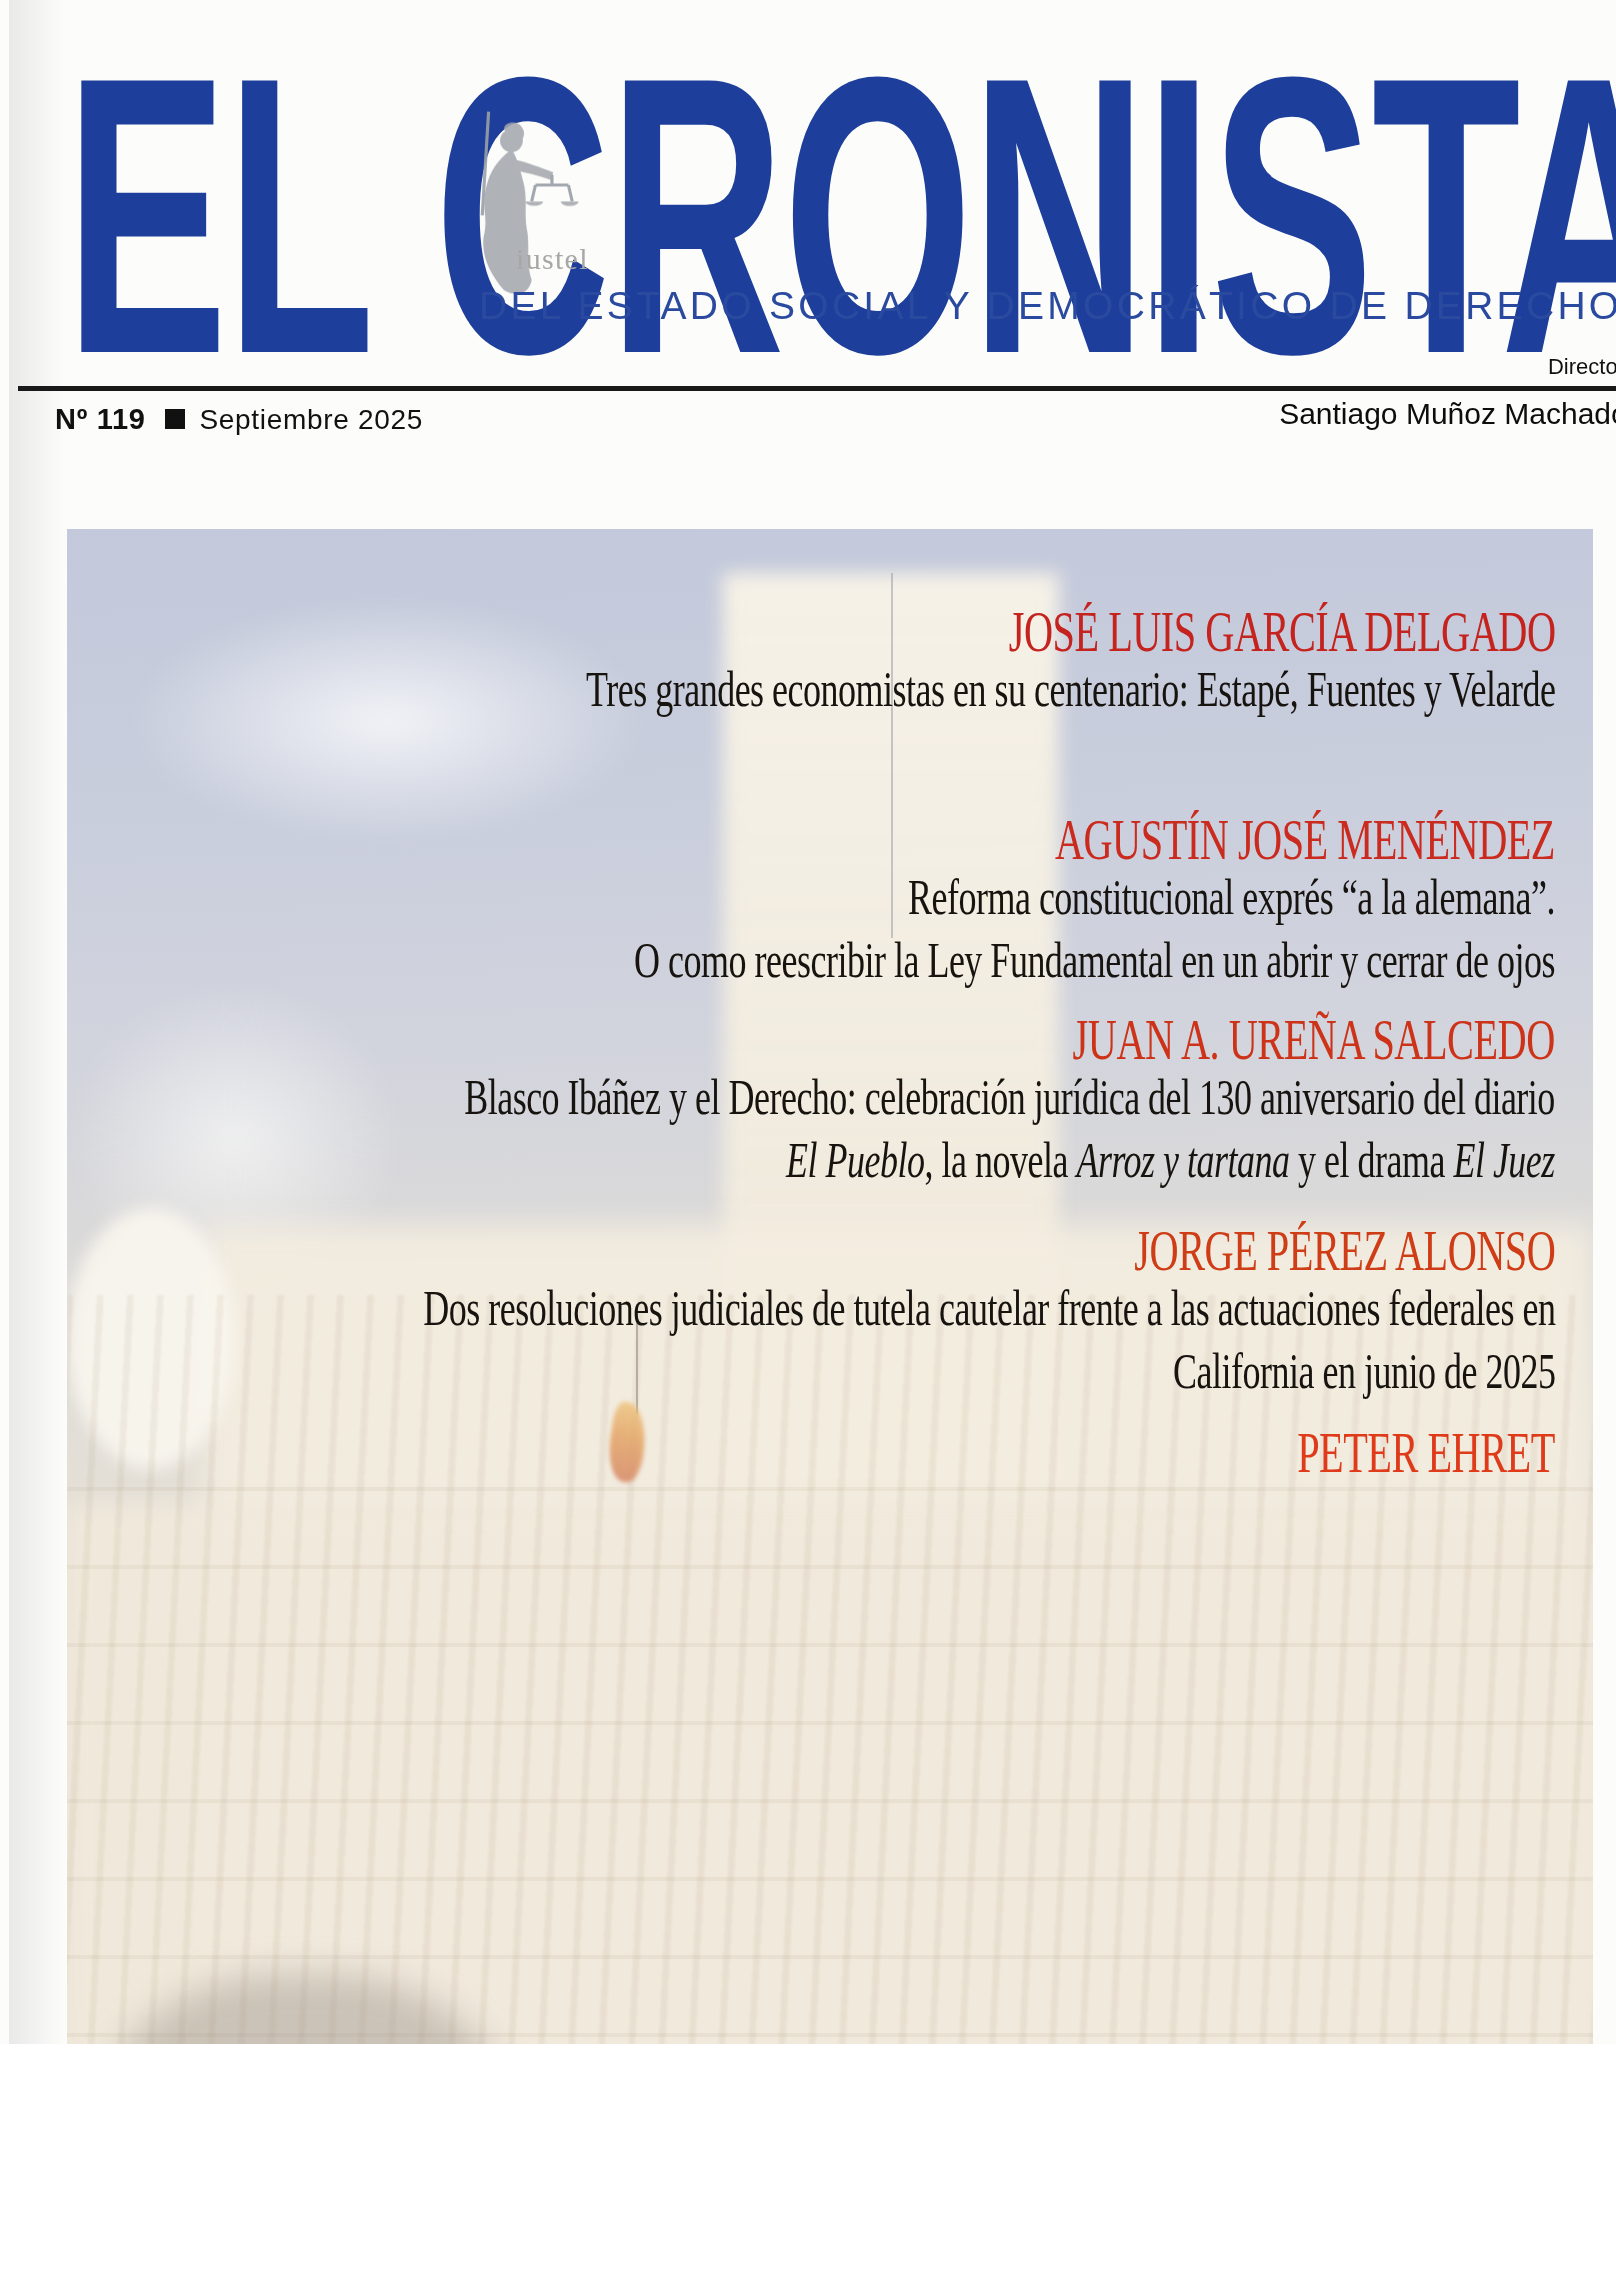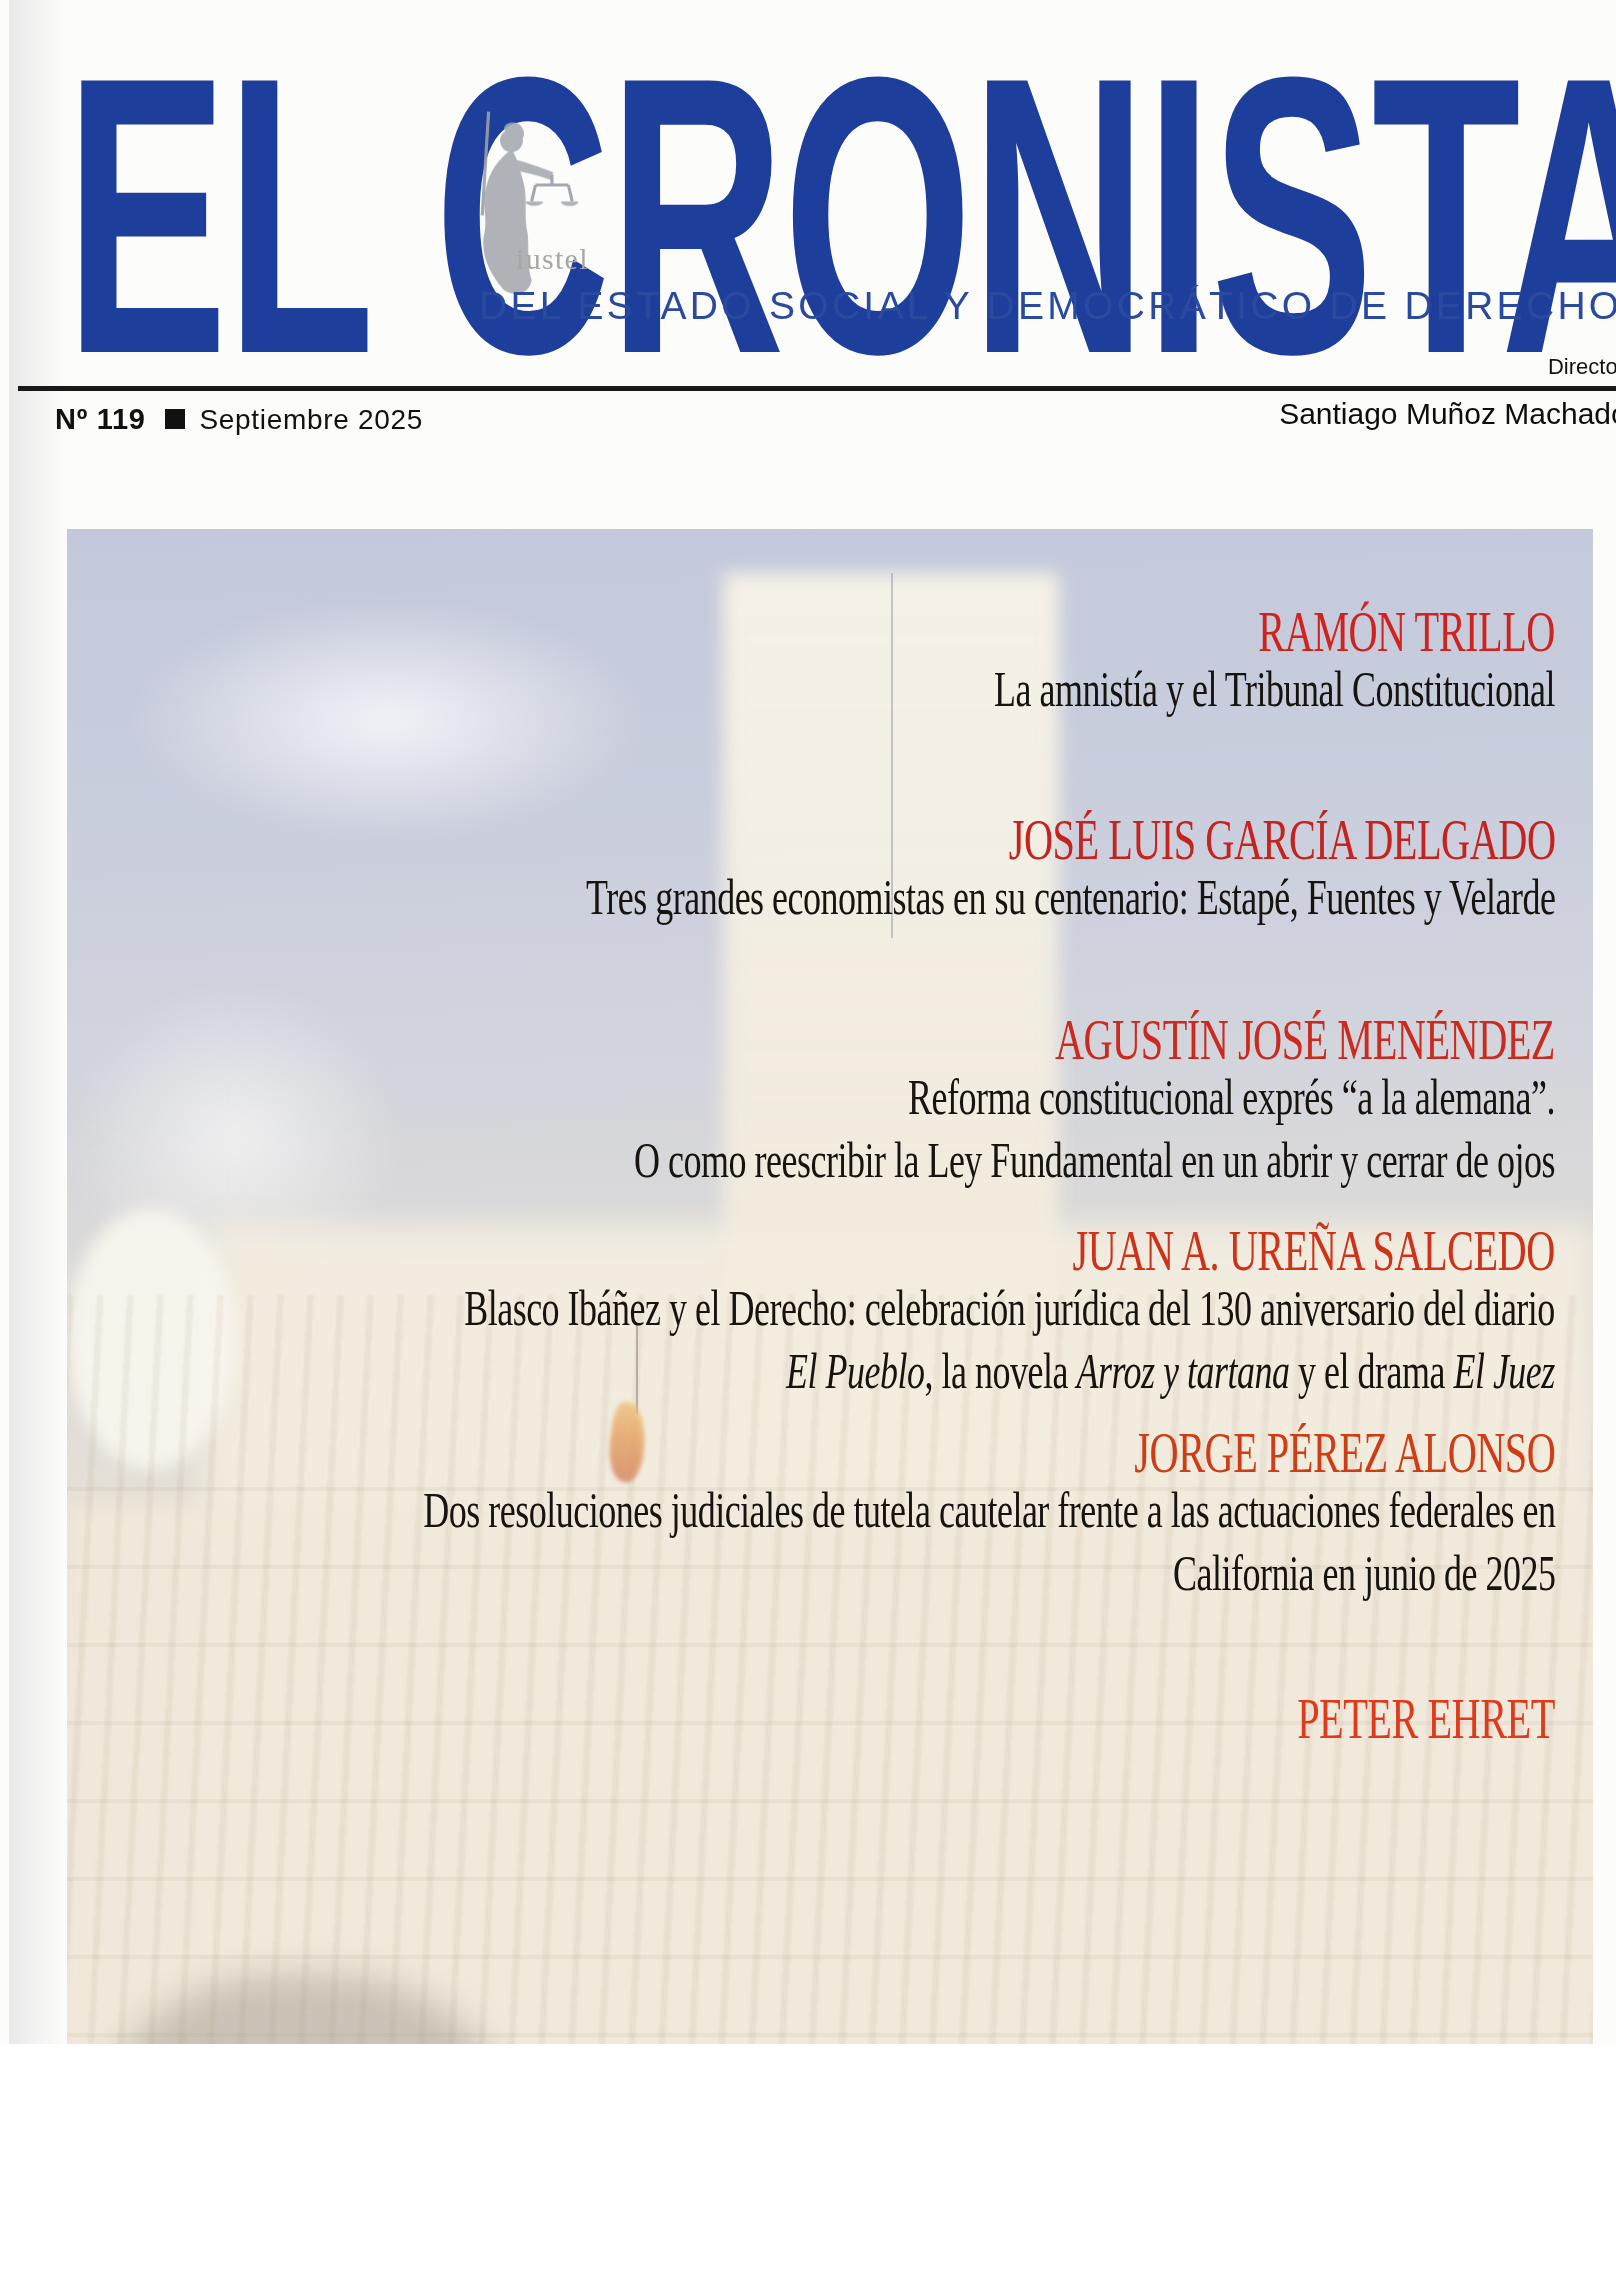--- a/index.html
+++ b/index.html
@@ -120,24 +120,20 @@
     <div class="shape statue-left"></div>
     <div class="shape streaks-v"></div>
     <div class="shape streaks-h"></div>
     <div class="shape rod"></div>
     <div class="shape flagpole"></div>
     <div class="shape flag"></div>
     <div class="shape statue-bottom"></div>
 
     <div class="toc">
         <div class="article">
-          <div class="author" style="color: rgb(208, 35, 30);">RAMÓN TRILLO</div>
-          <div class="tline"><span>La amnistía y el Tribunal Constitucional</span></div>
-        </div>
-        <div class="article">
           <div class="author" style="color: rgb(196, 35, 30);">JOSÉ LUIS GARCÍA DELGADO</div>
           <div class="tline"><span>Tres grandes economistas en su centenario: Estapé, Fuentes y Velarde</span></div>
         </div>
         <div class="article">
           <div class="author" style="color: rgb(203, 42, 30);">AGUSTÍN JOSÉ MENÉNDEZ</div>
           <div class="tline"><span>Reforma constitucional exprés “a la alemana”.</span></div>
           <div class="tline"><span>O como reescribir la Ley Fundamental en un abrir y cerrar de ojos</span></div>
         </div>
         <div class="article">
           <div class="author" style="color: rgb(205, 51, 24);">JUAN A. UREÑA SALCEDO</div>

